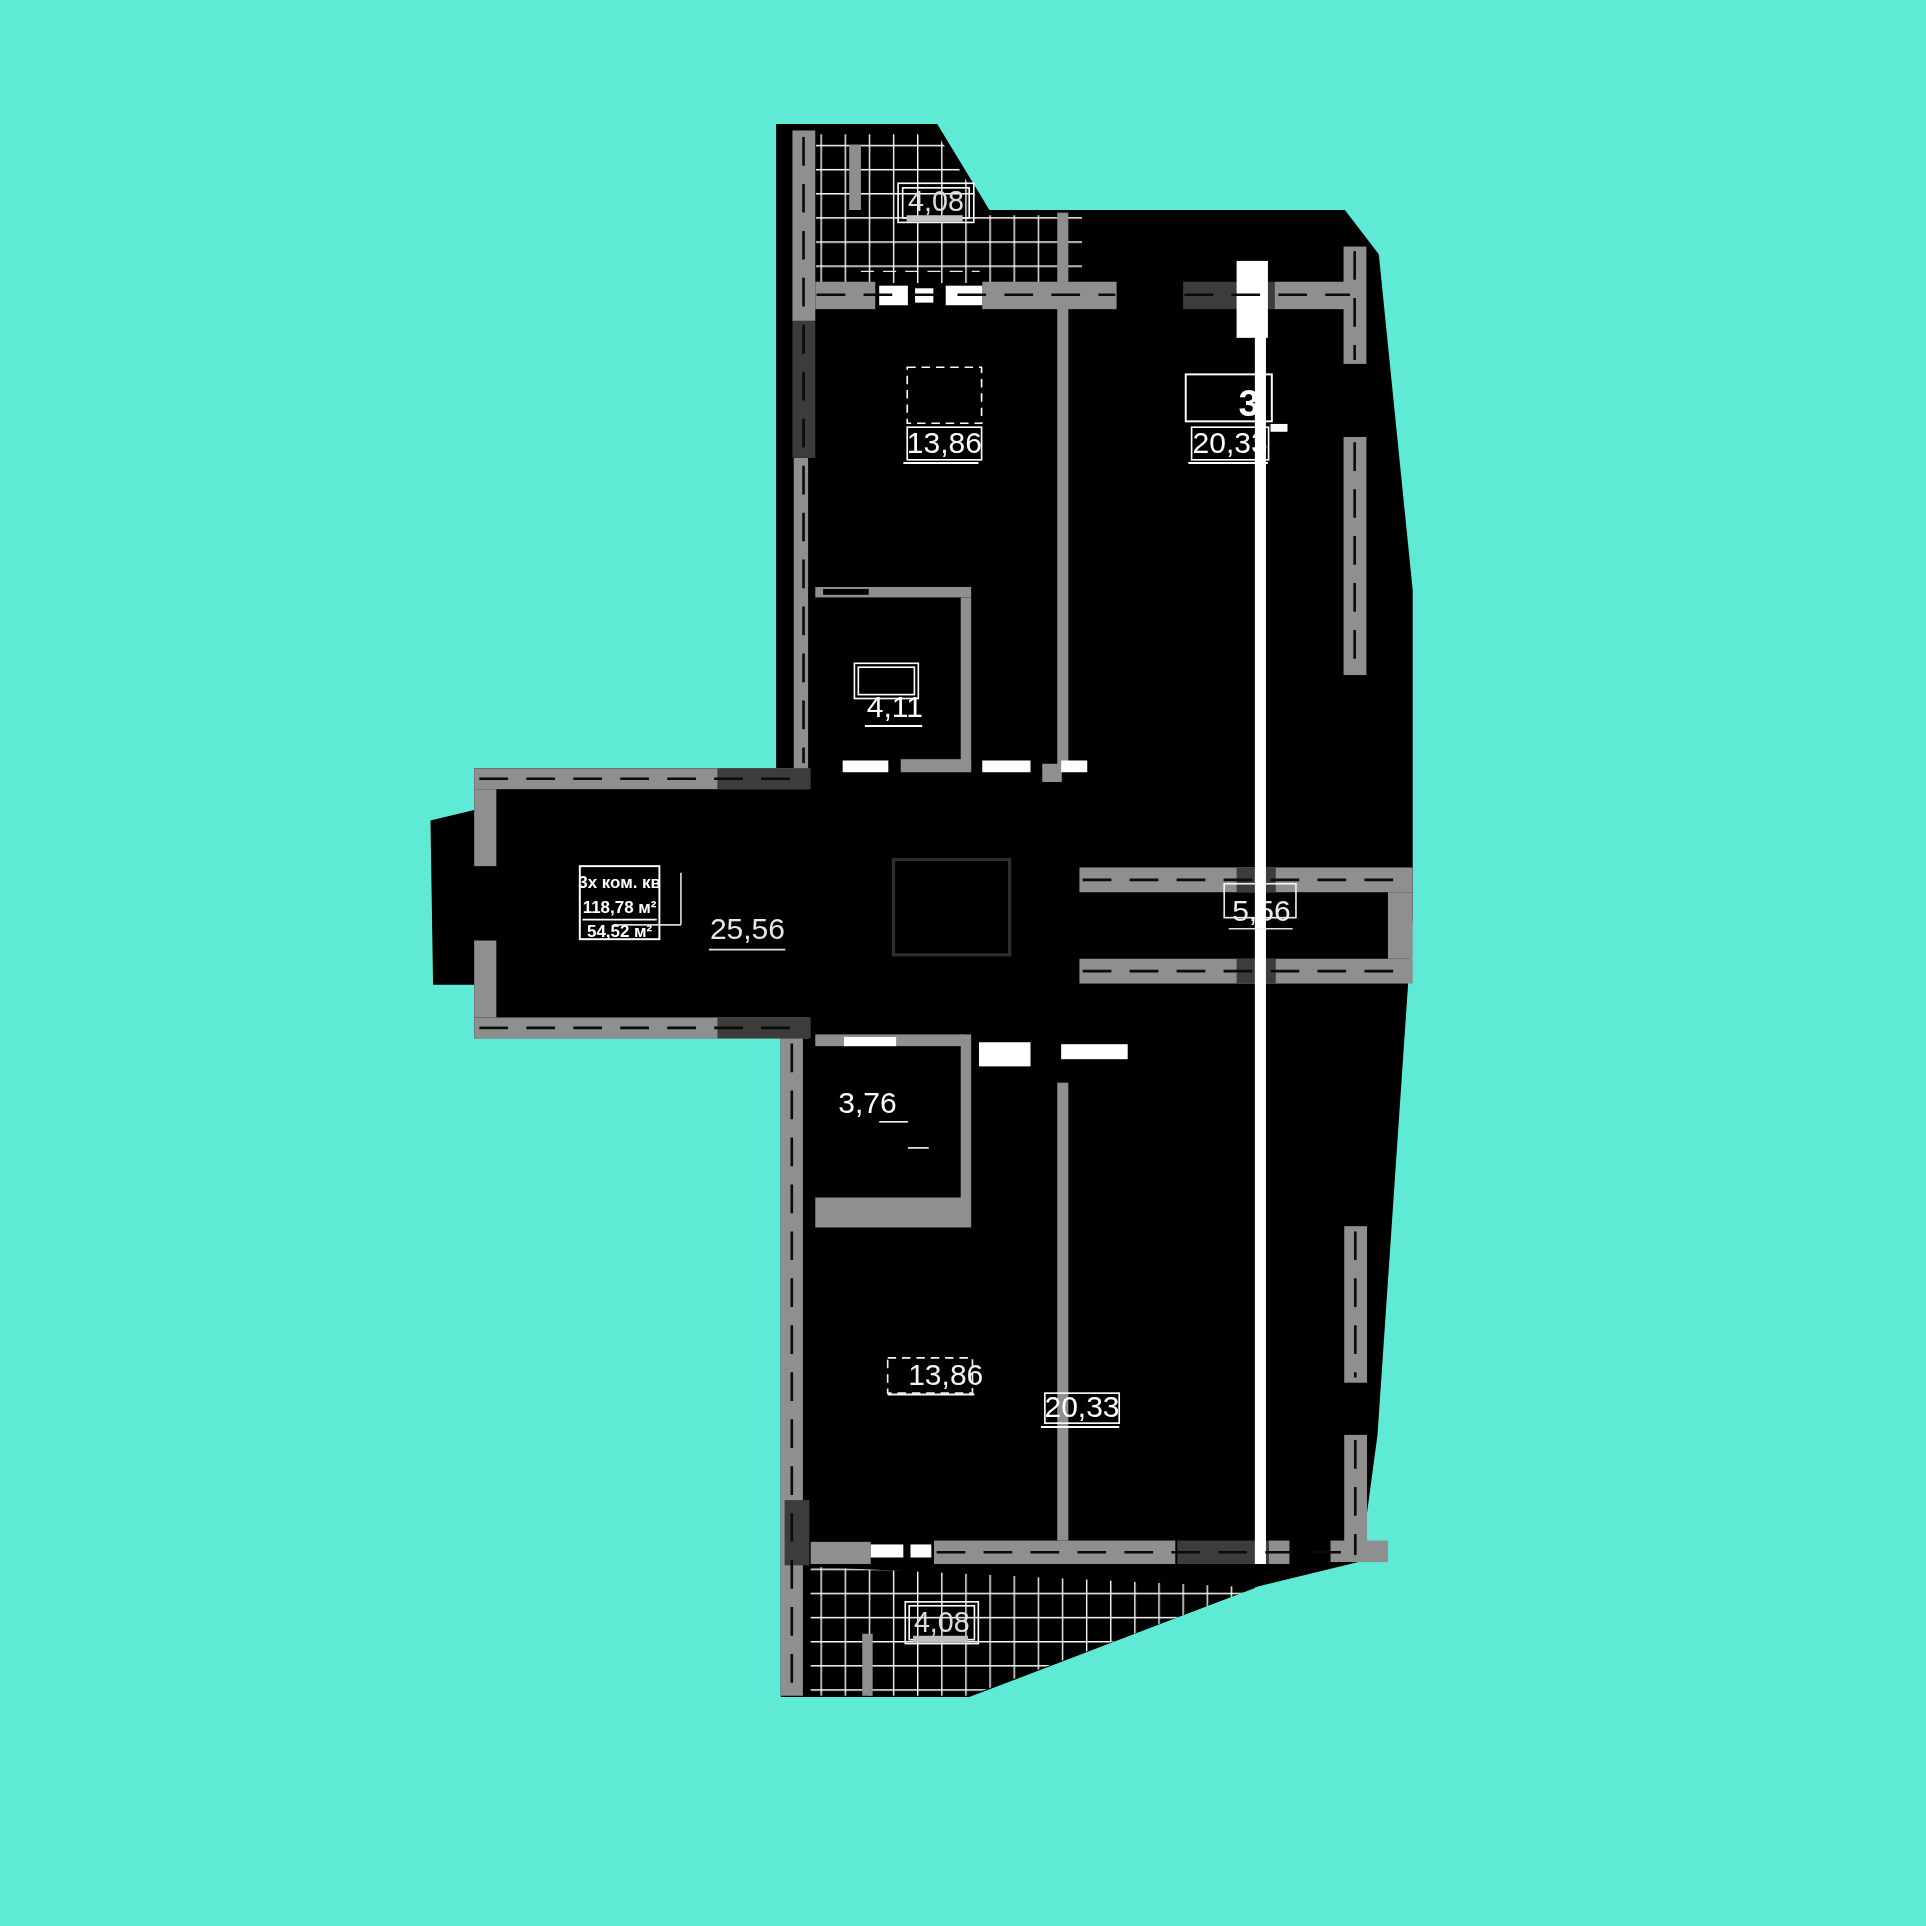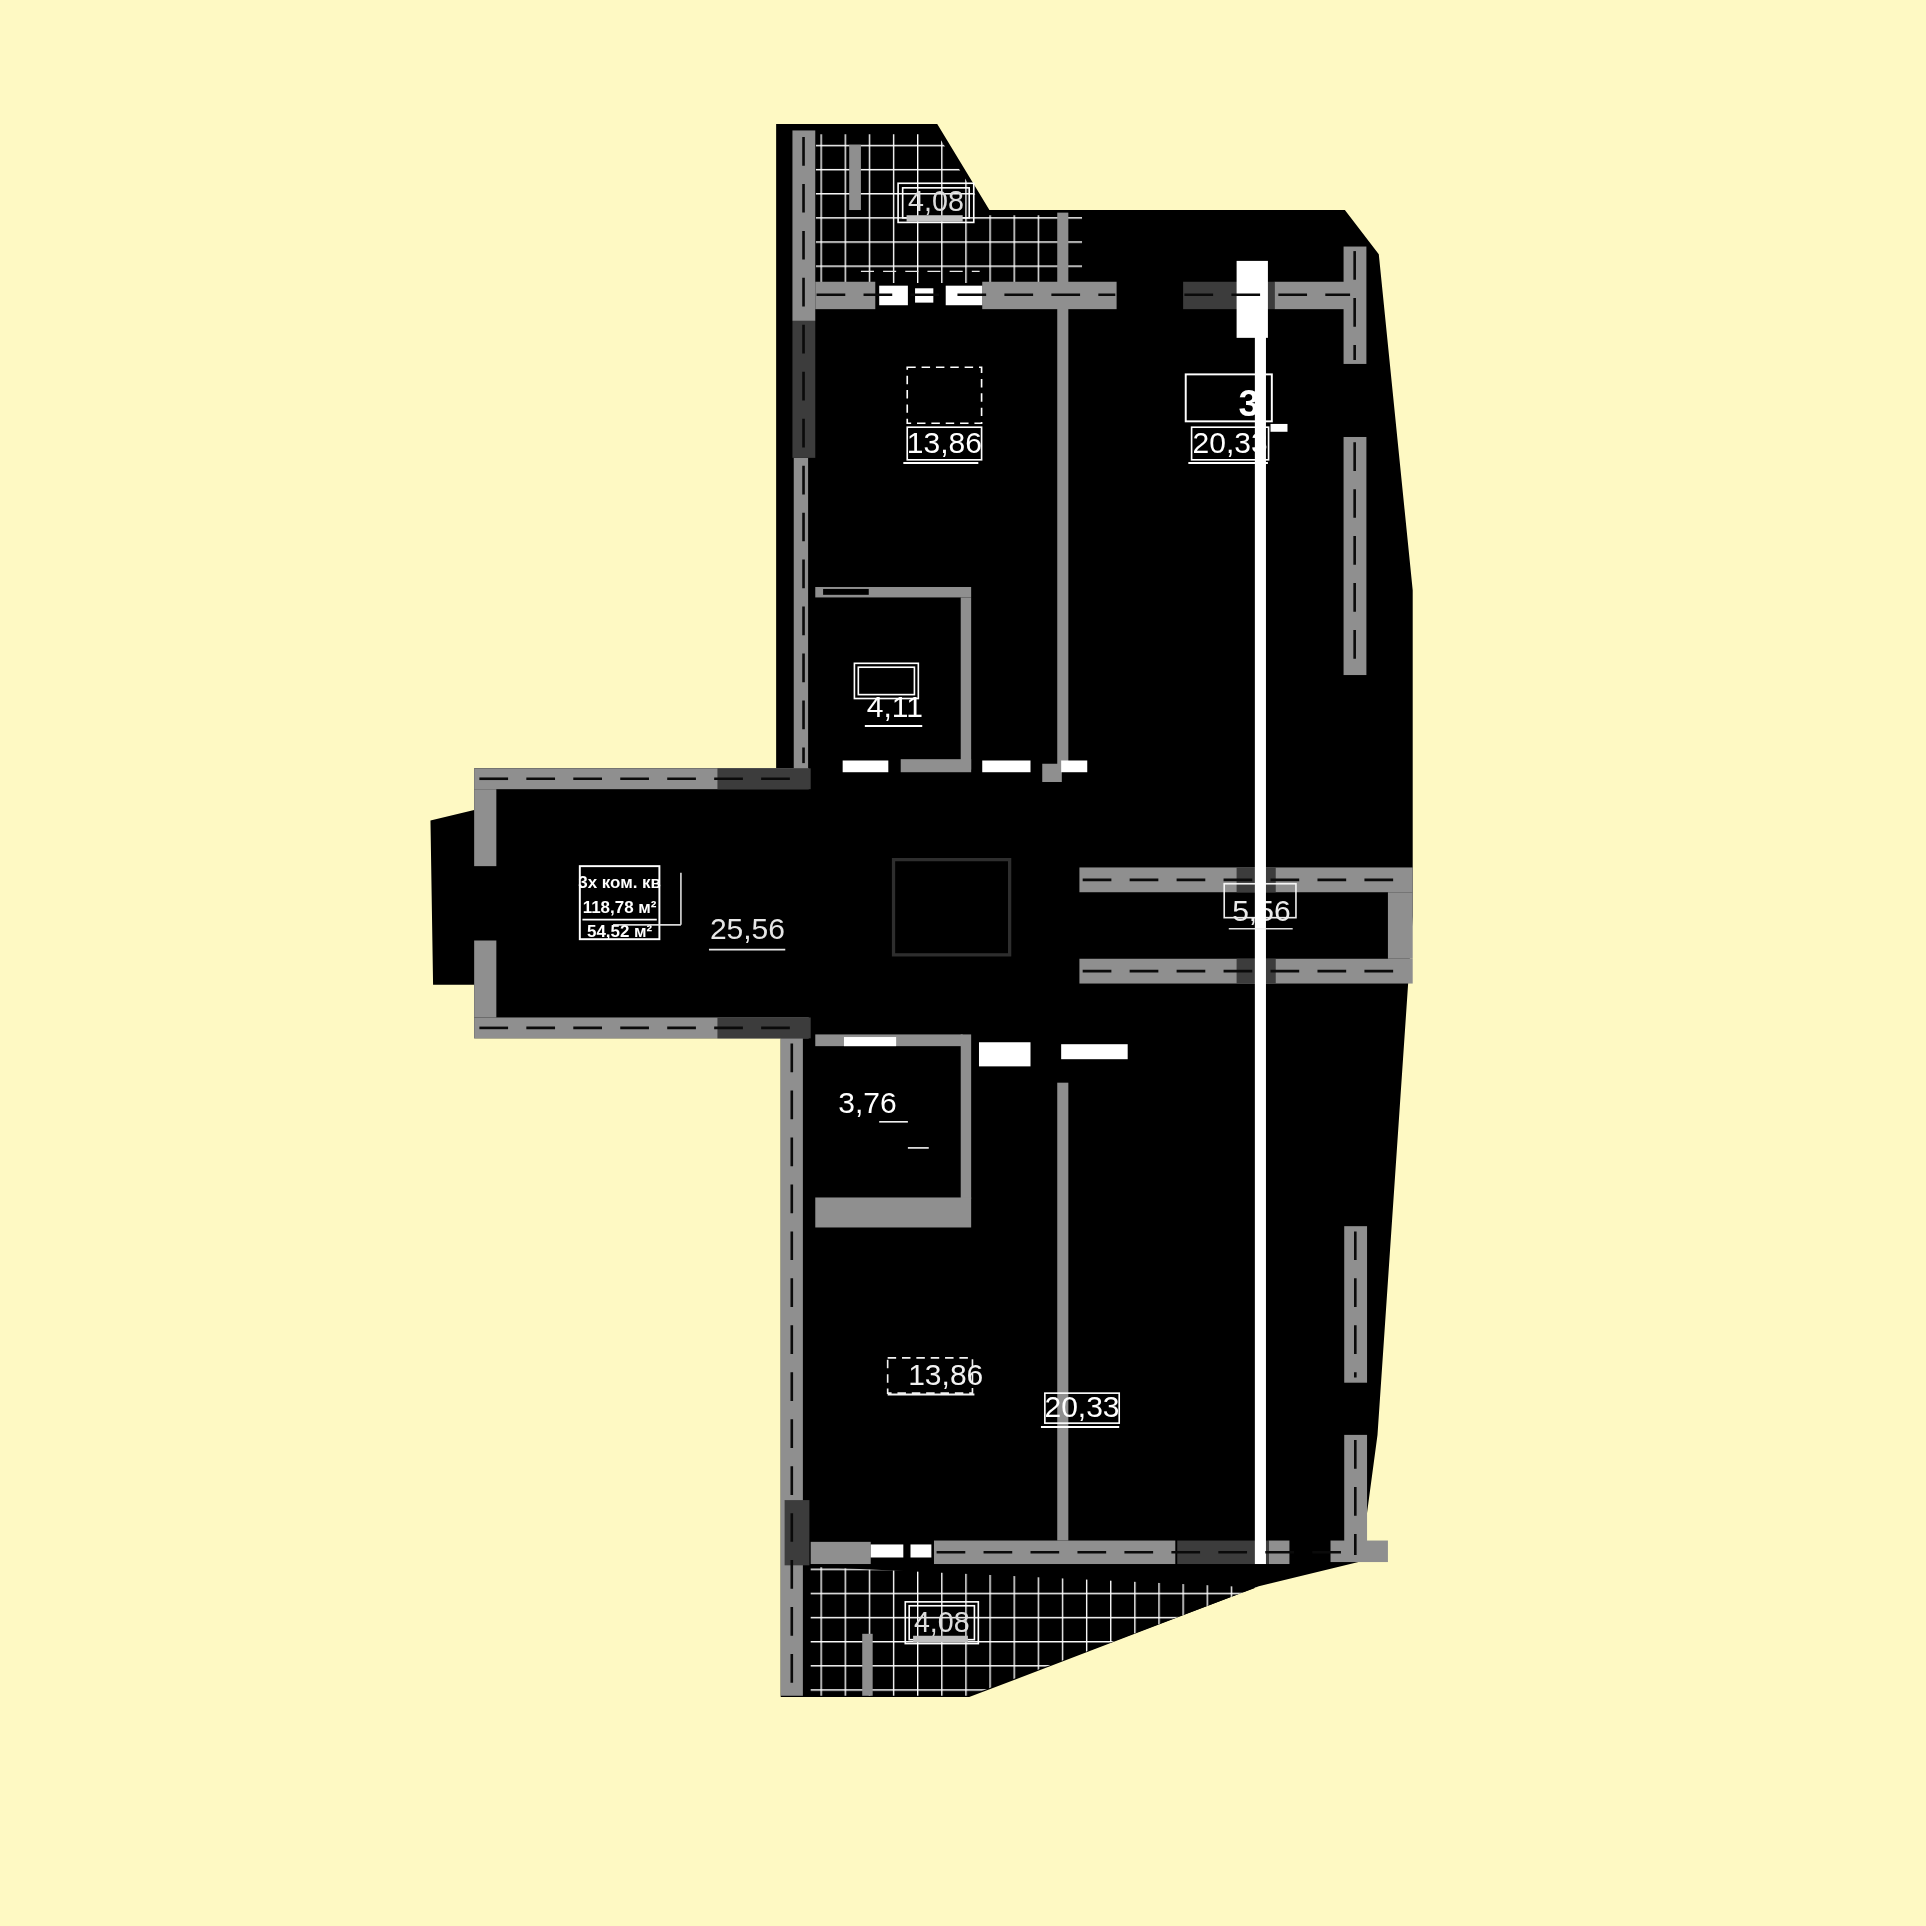--- a/index.html
+++ b/index.html
@@ -1,16 +1,16 @@
 <!DOCTYPE html>
 <html style="font-size:10.4px"><head>
 <meta charset="utf-8">
 <style>
   html,body{margin:0;padding:0;background:#ffffff;}
-  #stage{position:relative;width:1926px;height:1926px;background:#fef9c3;overflow:hidden;
+  #stage{position:relative;width:1926px;height:1926px;background:#5eead4;overflow:hidden;
          font-family:"Liberation Sans", sans-serif;}
   svg{position:absolute;left:0;top:0;}
   .blk{fill:#000000;}
   .wg{fill:#8f8f8f;}
   .wd{fill:#3c3c3c;}
   .op{fill:#ffffff;}
   .axis{stroke:#0a0a0a;stroke-width:4;stroke-dasharray:44 28;fill:none;}
   .wbox{fill:none;stroke:#ffffff;stroke-width:2.5;}
   .wbox3{fill:none;stroke:#ffffff;stroke-width:3;}
   .wdash{fill:none;stroke:#ffffff;stroke-width:2.5;stroke-dasharray:13 9;}

